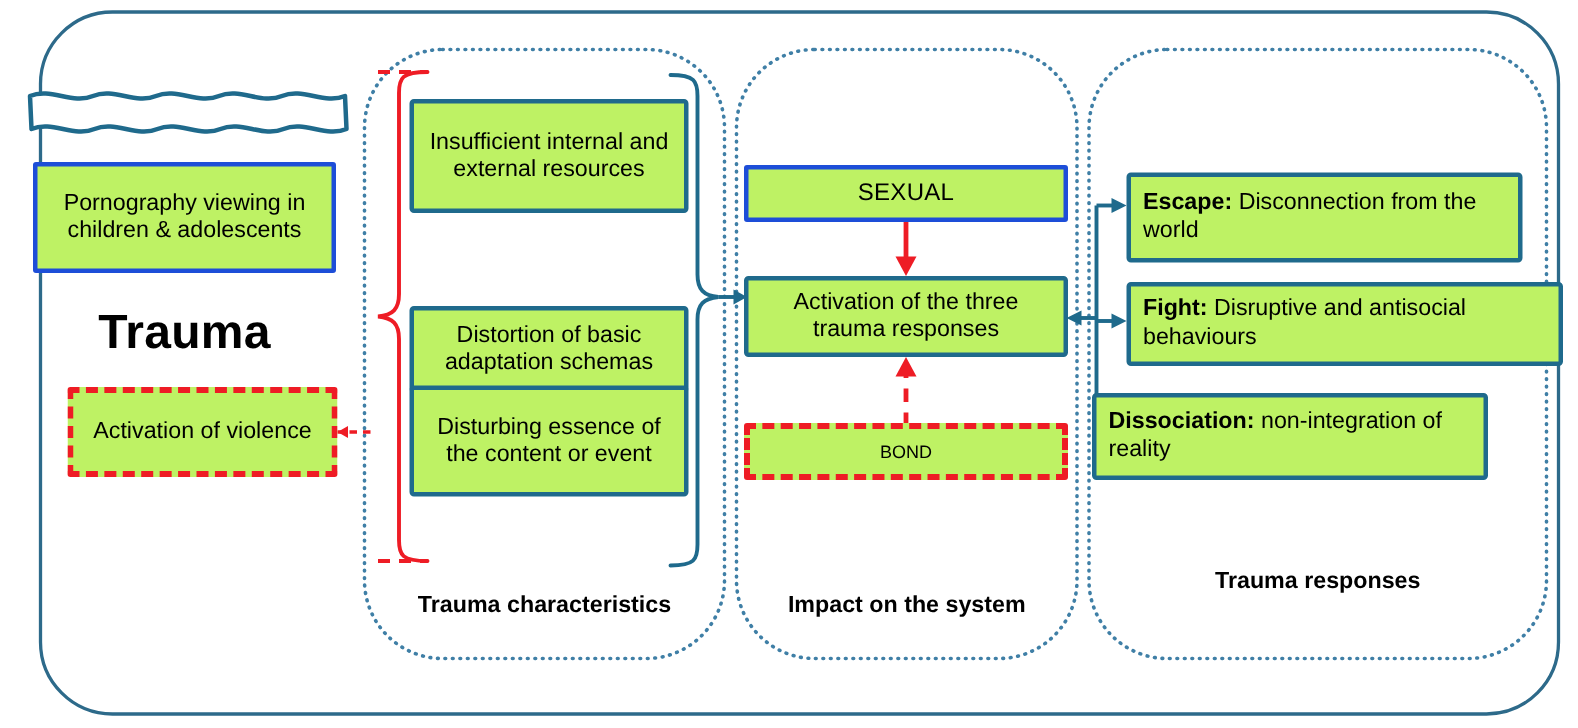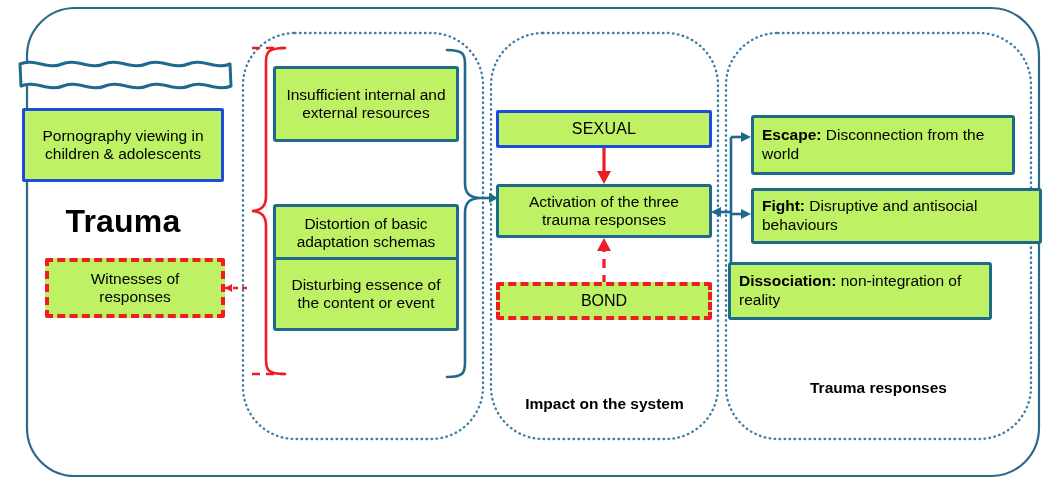--- a/index.html
+++ b/index.html
@@ -9,21 +9,21 @@
 
   .node{position:absolute;box-sizing:border-box;display:flex;align-items:center;justify-content:center;text-align:center;color:#000;background:#bef264;}
   .blue-box{border:3px solid #1f6a8c;border-radius:3px;}
   .red-box{border:3px solid #1d4ed8;border-radius:2px;}
   .red-dashed{border:4px dashed #ee1c25;border-radius:2px;}
 
   .t-body{font-size:15.5px;line-height:1.18;}
   .t-resp{font-size:15.5px;line-height:1.2;text-align:left;justify-content:center;padding:5px 8px;}
   .t-resp b{font-weight:bold;}
   .t-sexual{font-size:16px;letter-spacing:.2px;}
-  .t-bond{font-size:16px;}
+  .t-bond{font-size:12px;}
 
   .plain-label{position:absolute;display:flex;align-items:center;justify-content:center;color:#000;}
   .trauma-word{font-size:32px;font-weight:bold;letter-spacing:.2px;}
   .col-label{font-size:15.5px;font-weight:bold;}
   .dev-brain-text{font-size:16.5px;font-weight:bold;}
 </style>
 </head>
 <body>
 
 <div id="stage">
@@ -86,21 +86,21 @@
 
     <path d="M731,293 L744,293" fill="none" stroke="#1f6a8c" stroke-width="2.6"></path>
     <polygon points="751,293 741,288 741,298" fill="#1f6a8c"></polygon>
   </svg>
 
 
   <div class="node red-box t-body" style="left:22px;top:108px;width:202px;height:74px;padding:0 6px;">Pornography viewing in children &amp; adolescents</div>
 
   <div class="plain-label trauma-word" style="left:22px;top:205px;width:202px;height:32px;">Trauma</div>
 
-  <div class="node red-dashed t-body" style="left:45px;top:258px;width:180px;height:60px;padding:0 6px;">Witnesses of responses</div>
+  <div class="node red-dashed t-body" style="left:45px;top:258px;width:180px;height:60px;padding:0 6px;">Activation of violence</div>
 
   <div class="node blue-box t-body" style="left:273px;top:66px;width:186px;height:76px;padding:0 7px;">Insufficient internal and external resources</div>
 
   <div class="node blue-box t-body" style="left:273px;top:184px;width:186px;height:58px;padding:0 7px;margin-top:20px;">Distortion of basic adaptation schemas</div>
 
   <div class="node blue-box t-body" style="left:273px;top:257px;width:186px;height:74px;padding:16px 7px;">Disturbing essence of the content or event</div>
 
   <div class="node red-box t-sexual" style="left:496px;top:110px;width:216px;height:38px;">SEXUAL</div>
 
   <div class="node blue-box t-body" style="left:496px;top:184px;width:216px;height:54px;padding:0 19px;">Activation of the three trauma responses</div>
@@ -121,18 +121,19 @@
     </div>
   </div>
 
   <div class="node blue-box t-resp" style="left:728px;top:262px;width:264px;height:58px;">
     <div>
       <b>Dissociation: </b>
       <span>non-integration of reality</span>
     </div>
   </div>
 
+  <div class="plain-label col-label" style="left:243px;top:392px;width:240px;height:24px;">Trauma characteristics</div>
 
   <div class="plain-label col-label" style="left:491px;top:392px;width:227px;height:24px;text-align:right;">Impact on the system</div>
 
   <div class="plain-label col-label" style="left:726px;top:376px;width:305px;height:24px;">Trauma responses</div>
 
 </div>
 
 </body></html>

